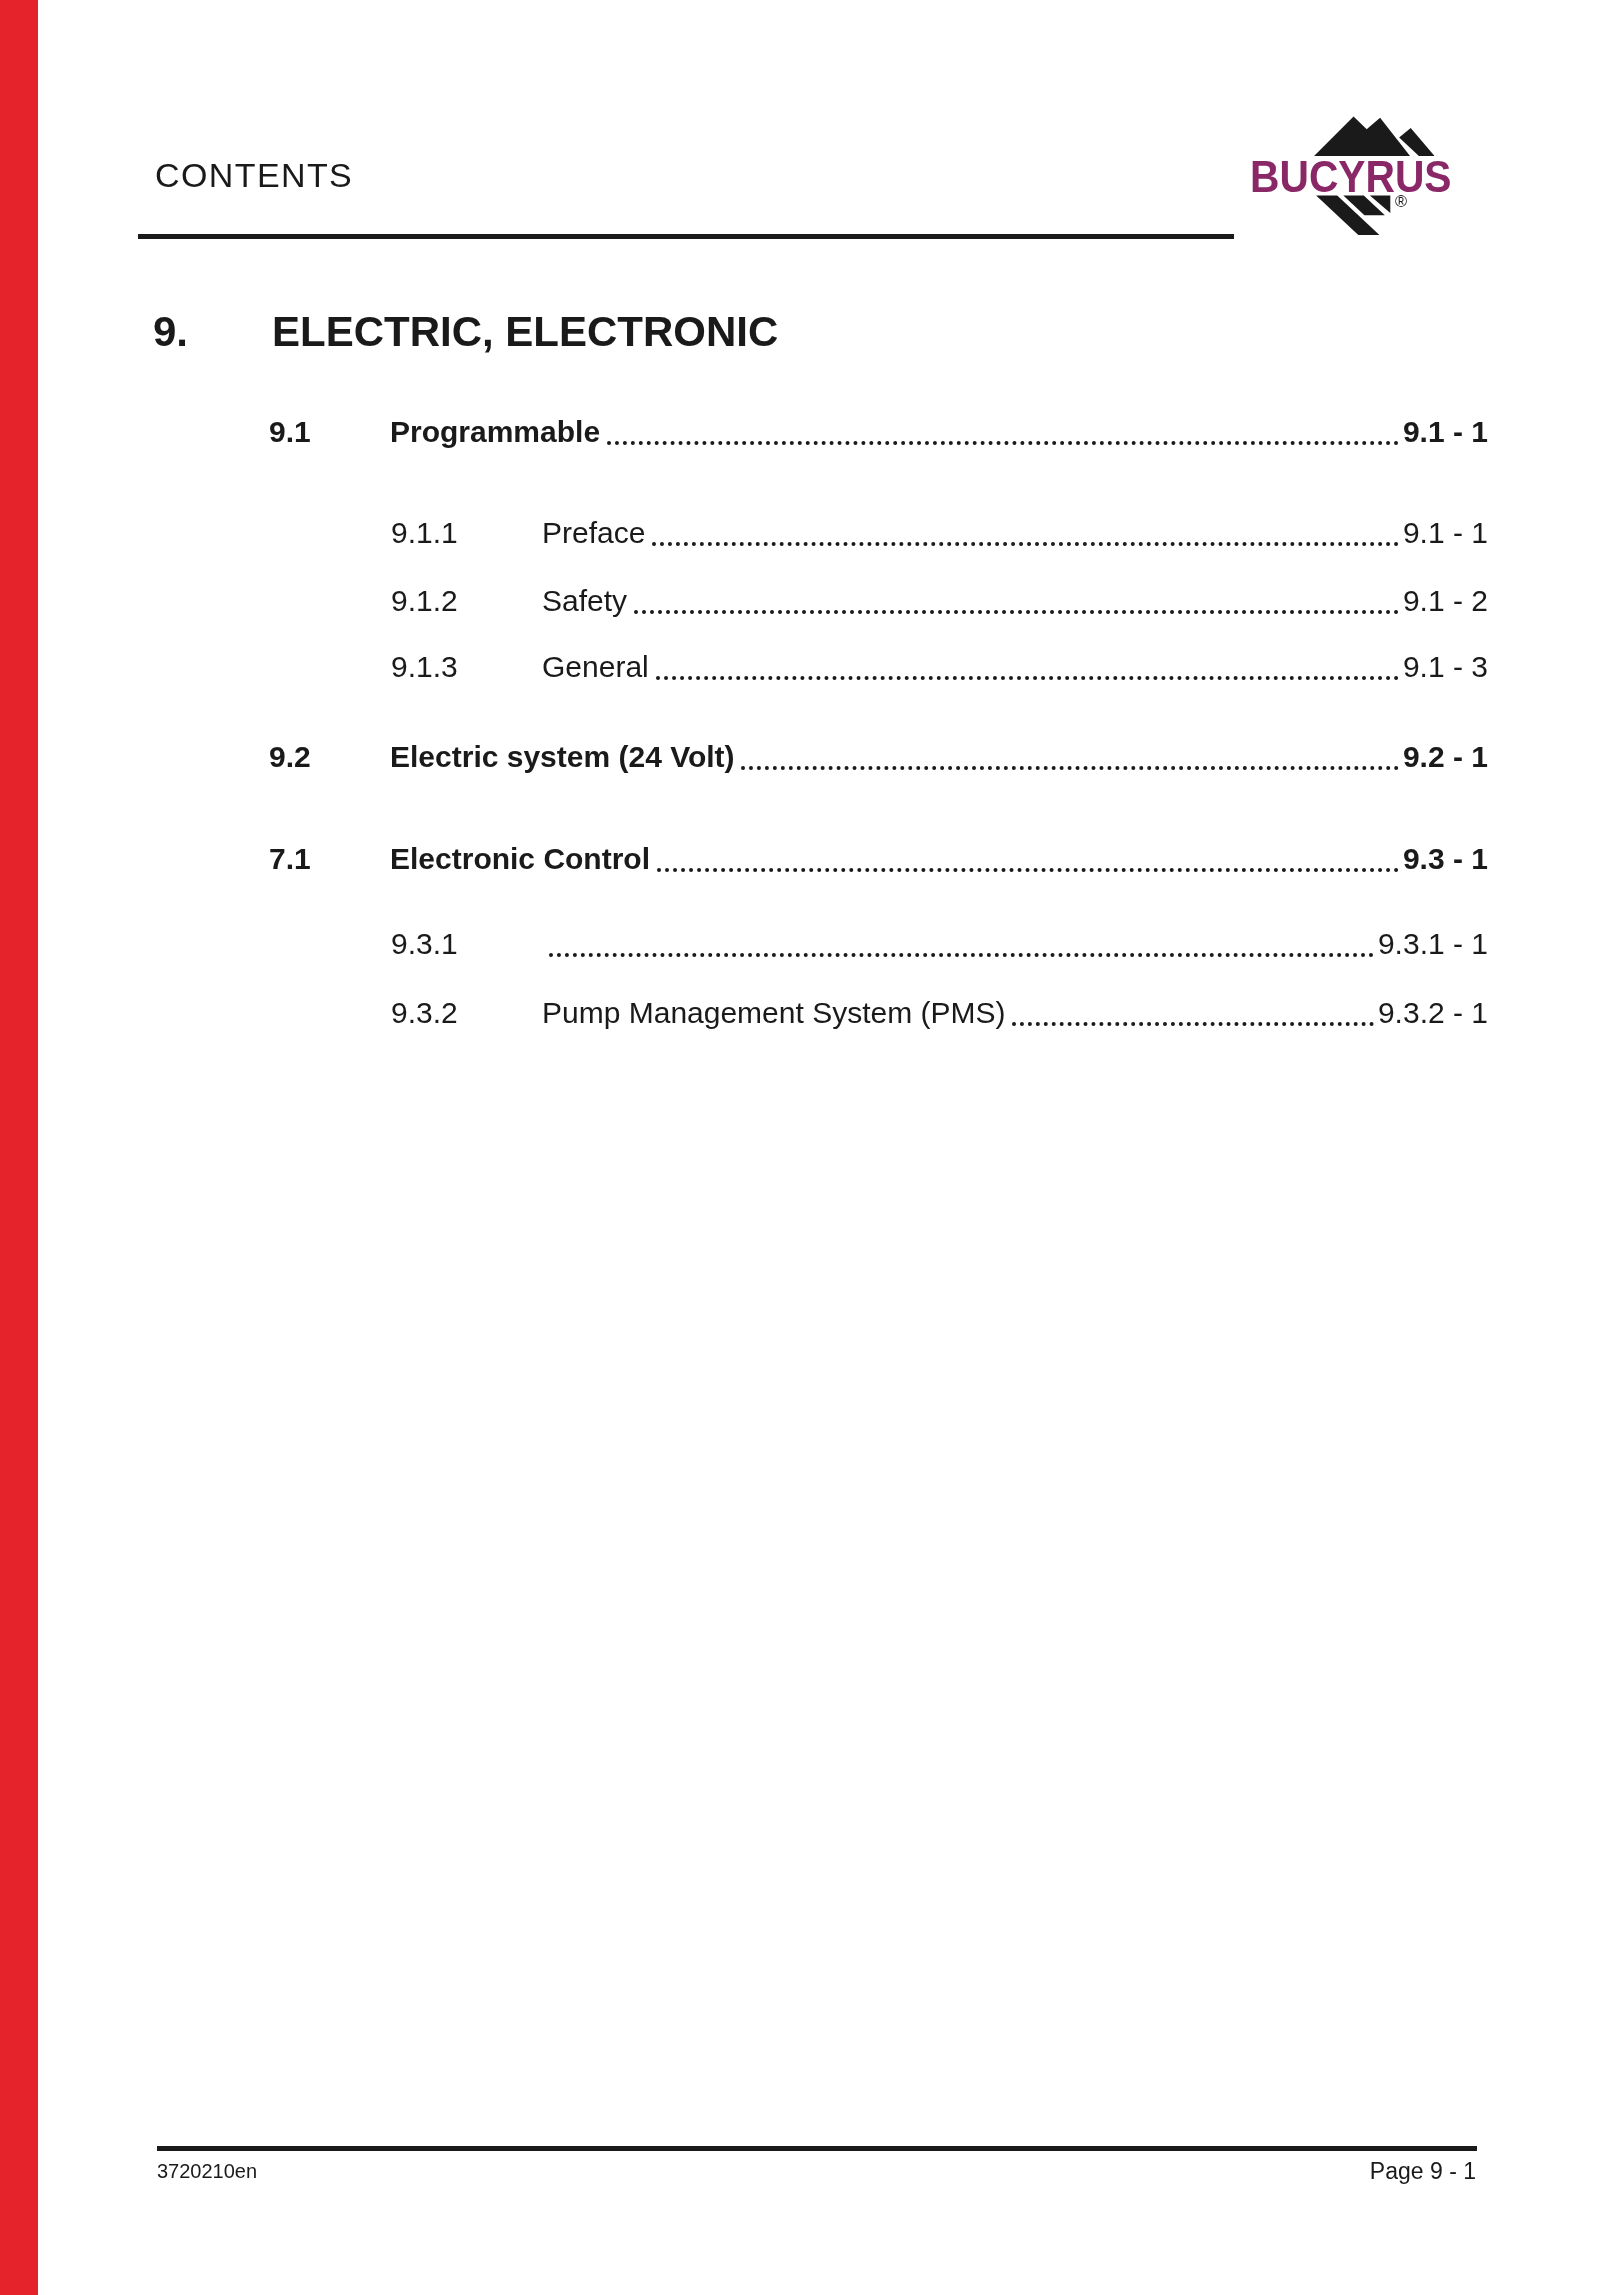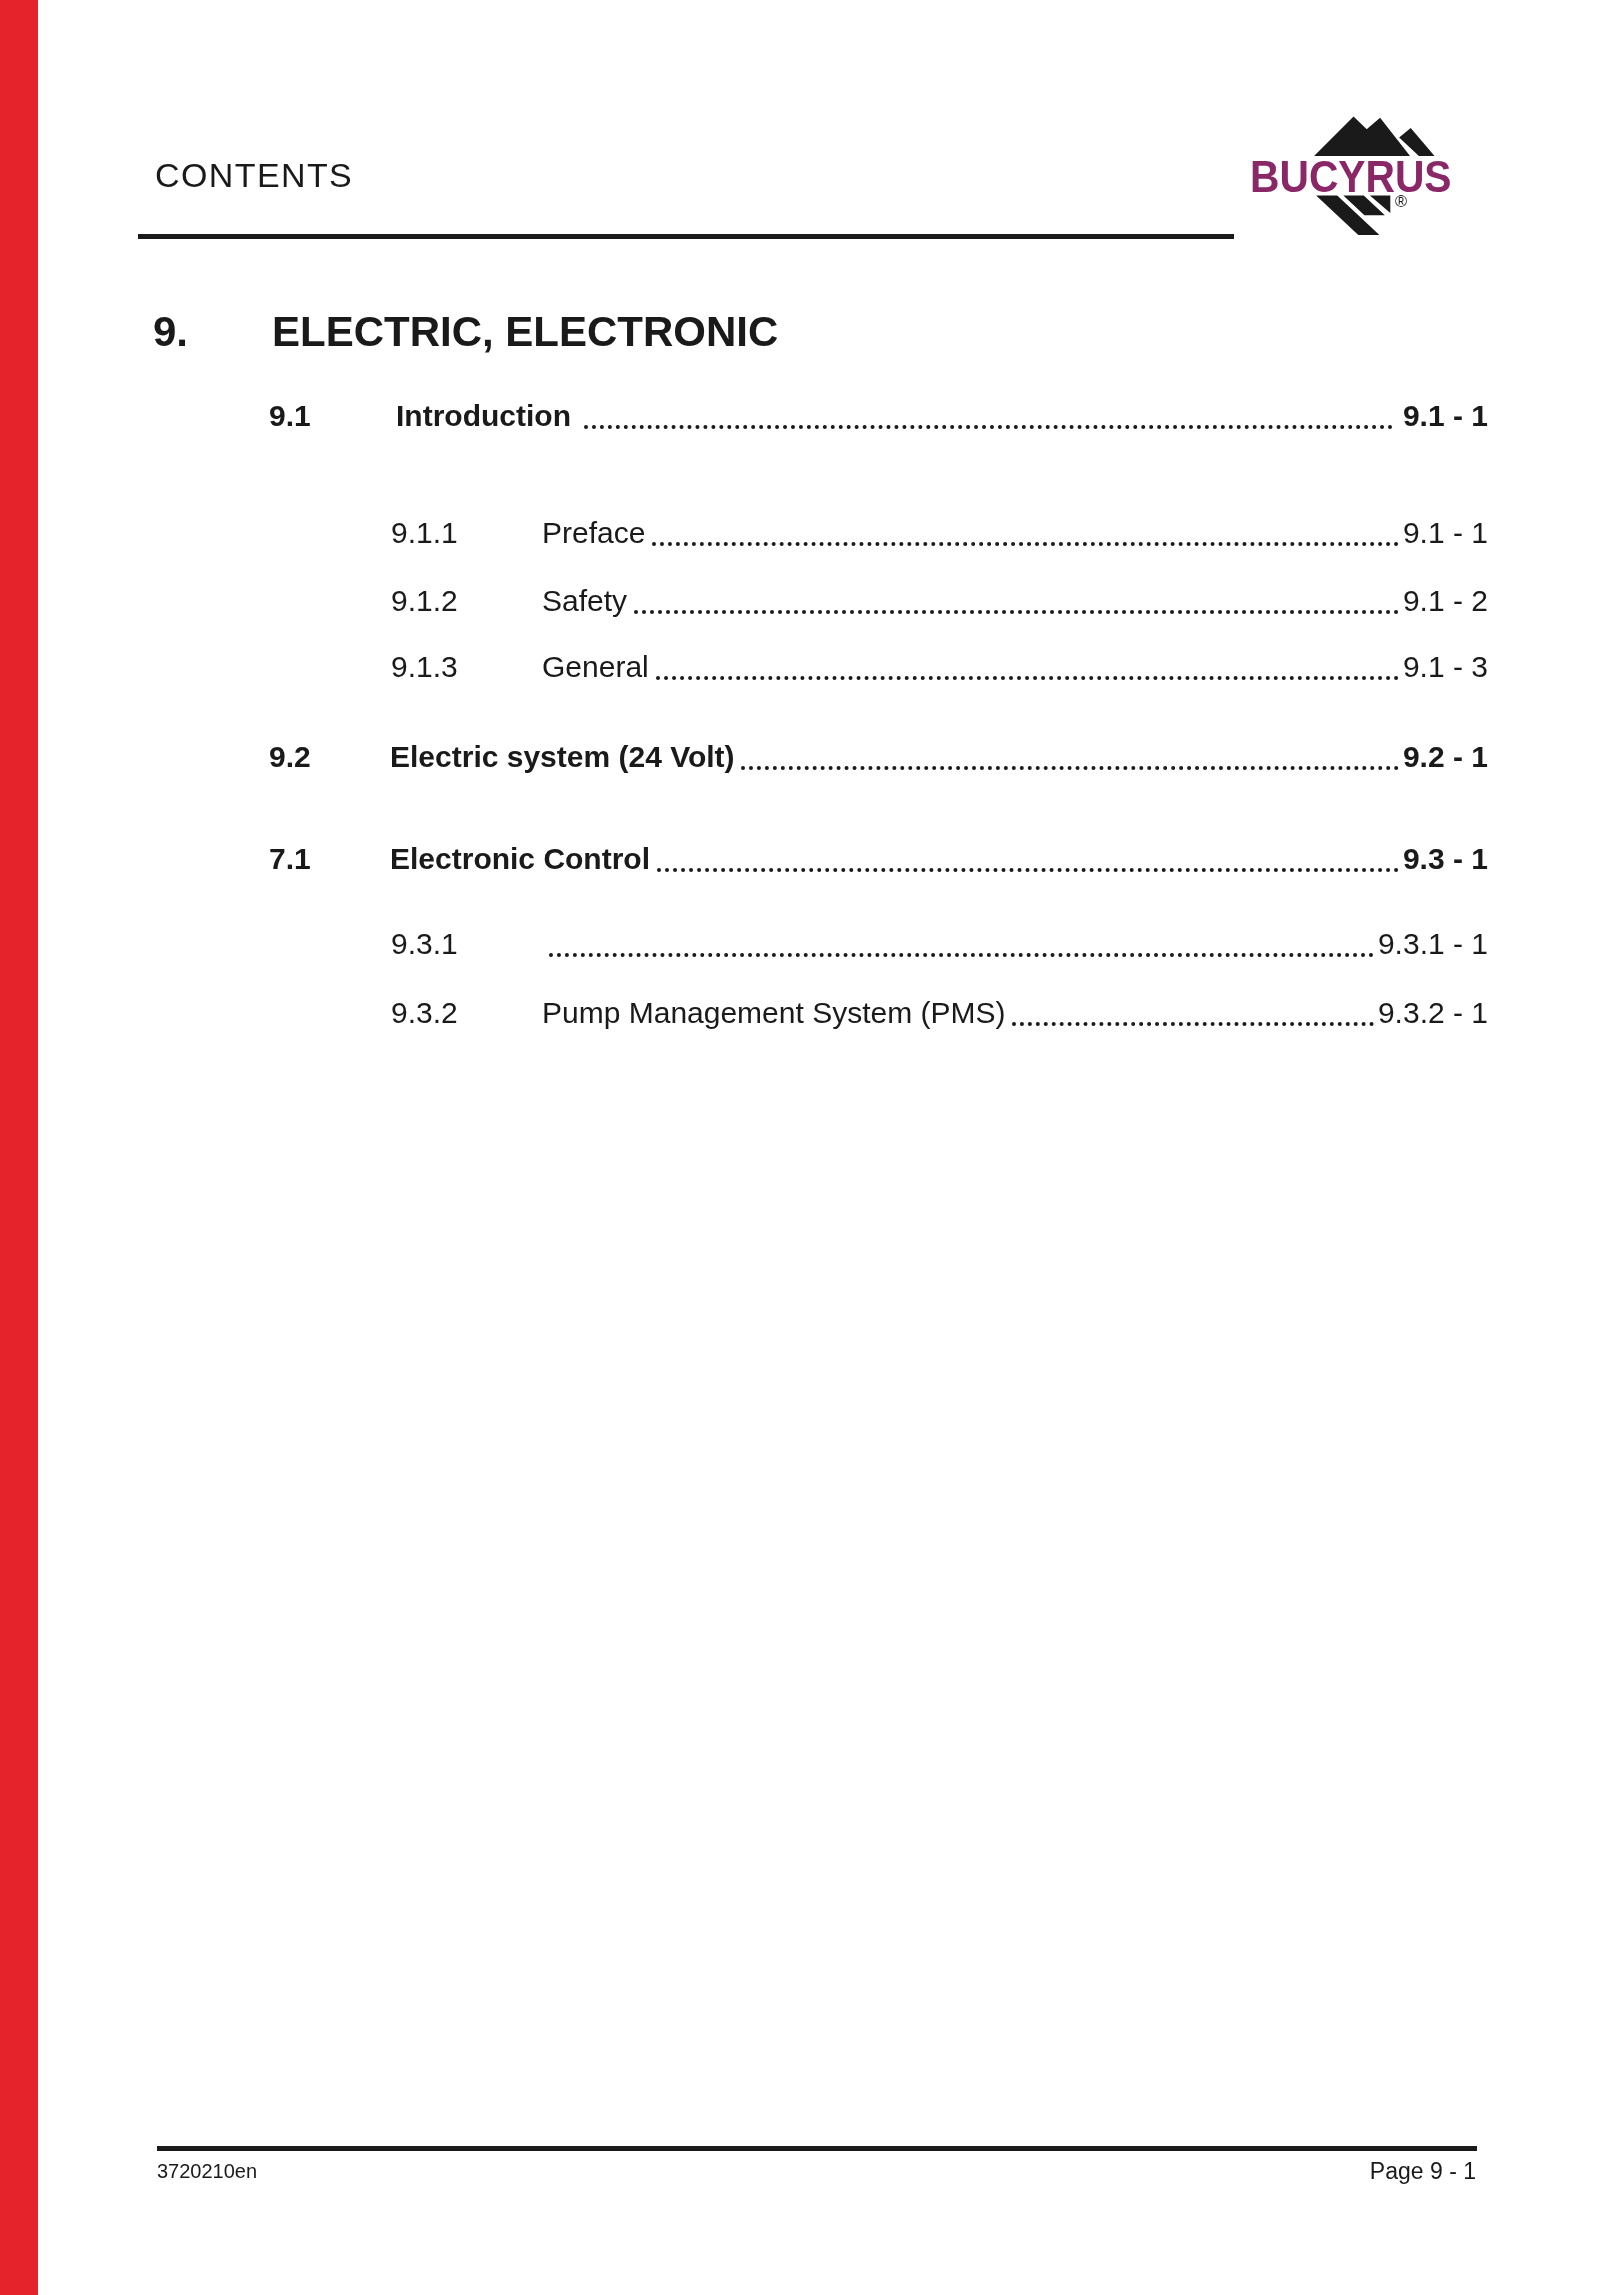--- a/index.html
+++ b/index.html
@@ -53,21 +53,21 @@
   .toc-row.level1 .num{width:121px;}
   .toc-row.level2 .num{width:151px;}
   .toc-row .title{flex:none;}
   .toc-row .leader{
     flex:1 1 auto;min-width:20.4px;
     border-bottom:4.1px dotted var(--ink);
     margin:0 4.1px 7.5px 6.8px;
   }
   .toc-row .pageref{flex:none;}
   
-  .r0{top:396px;gap:6px;}
+  .r0{top:412px;}
   .r1{top:513px;}
   .r2{top:581px;}
   .r3{top:647px;}
   .r4{top:737px;align-items:flex-end;}
   .r5{top:839px;}
   .r6{top:924px;}
   .r7{top:993px;justify-content:flex-end;}
   
   .footer-rule{
     position:absolute;left:157px;top:2146px;width:1320px;height:4.8px;
@@ -109,21 +109,21 @@
     </svg>
   </div>
 
   <div class="section-heading">
     <span class="sec-num">9.</span>
     <span>ELECTRIC, ELECTRONIC</span>
   </div>
 
   <div class="toc-row level1 r0">
     <span class="num">9.1</span>
-    <span class="title">Introduction</span>
+    <span class="title">Programmable</span>
     <span class="leader"></span>
     <span class="pageref">9.1 - 1</span>
   </div>
 
   <div class="toc-row level2 r1">
     <span class="num">9.1.1</span>
     <span class="title">Preface</span>
     <span class="leader"></span>
     <span class="pageref">9.1 - 1</span>
   </div>

